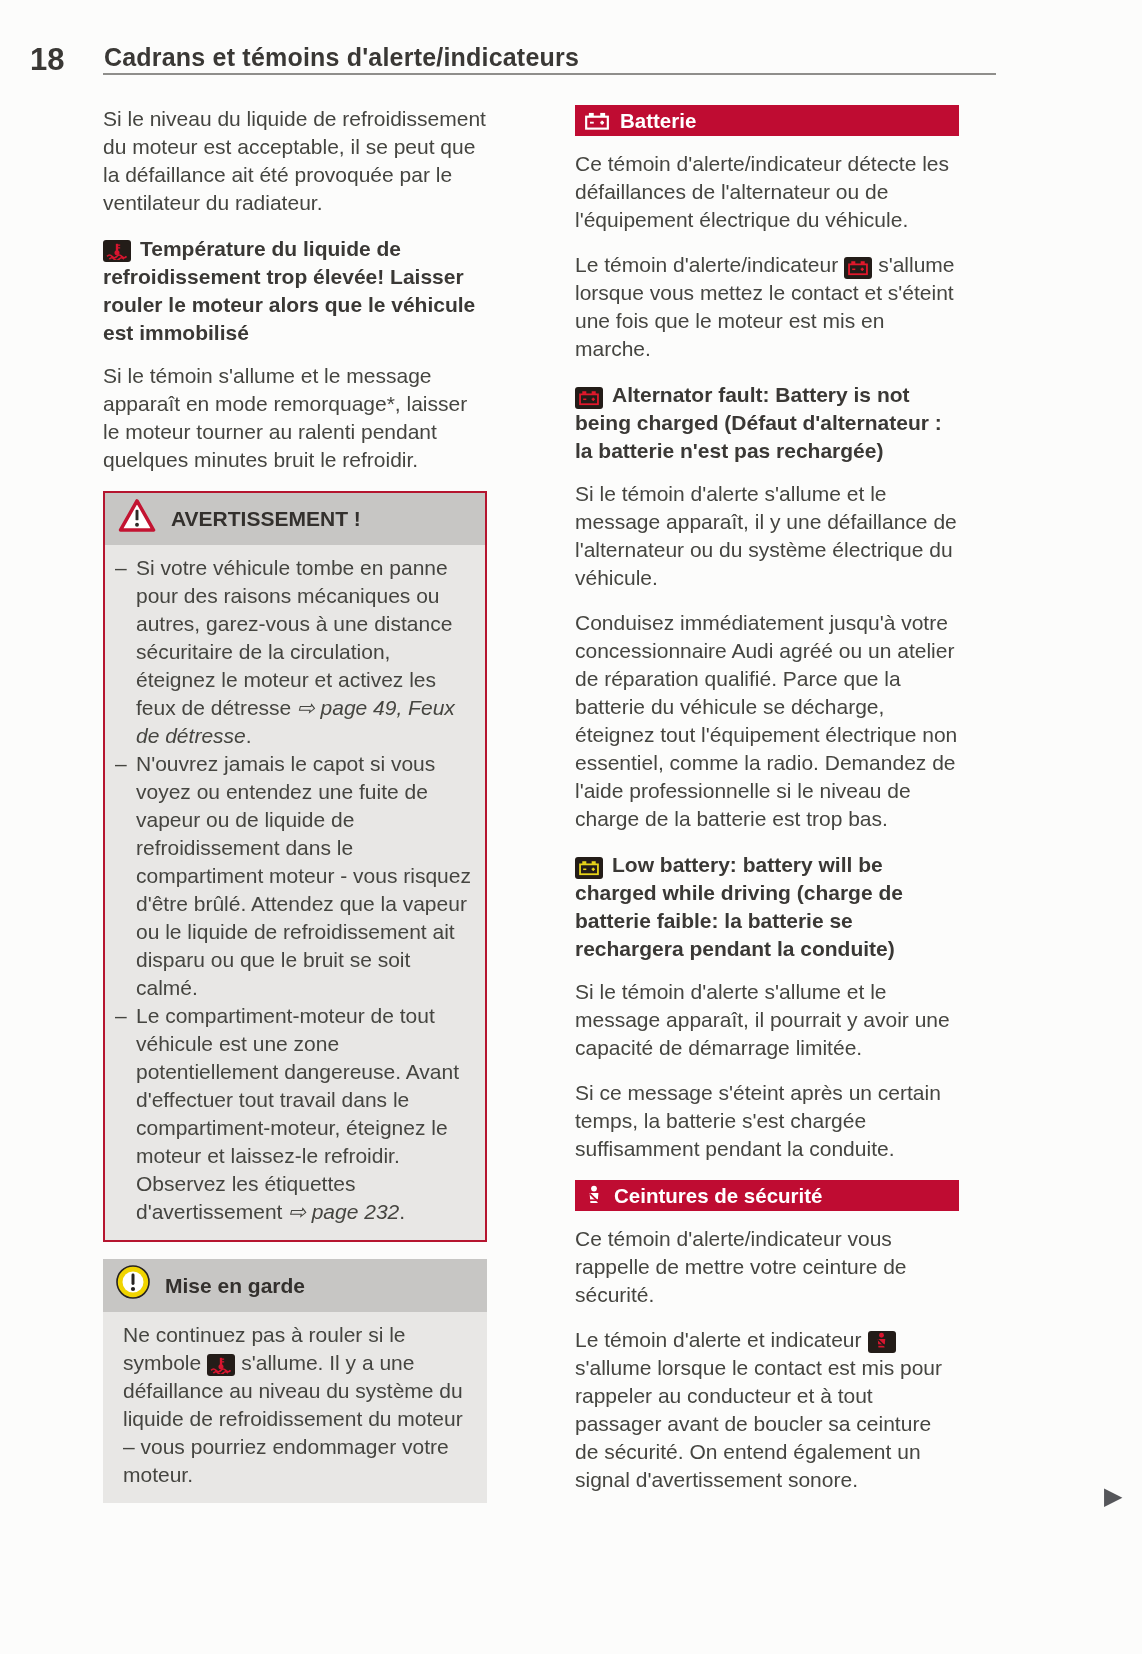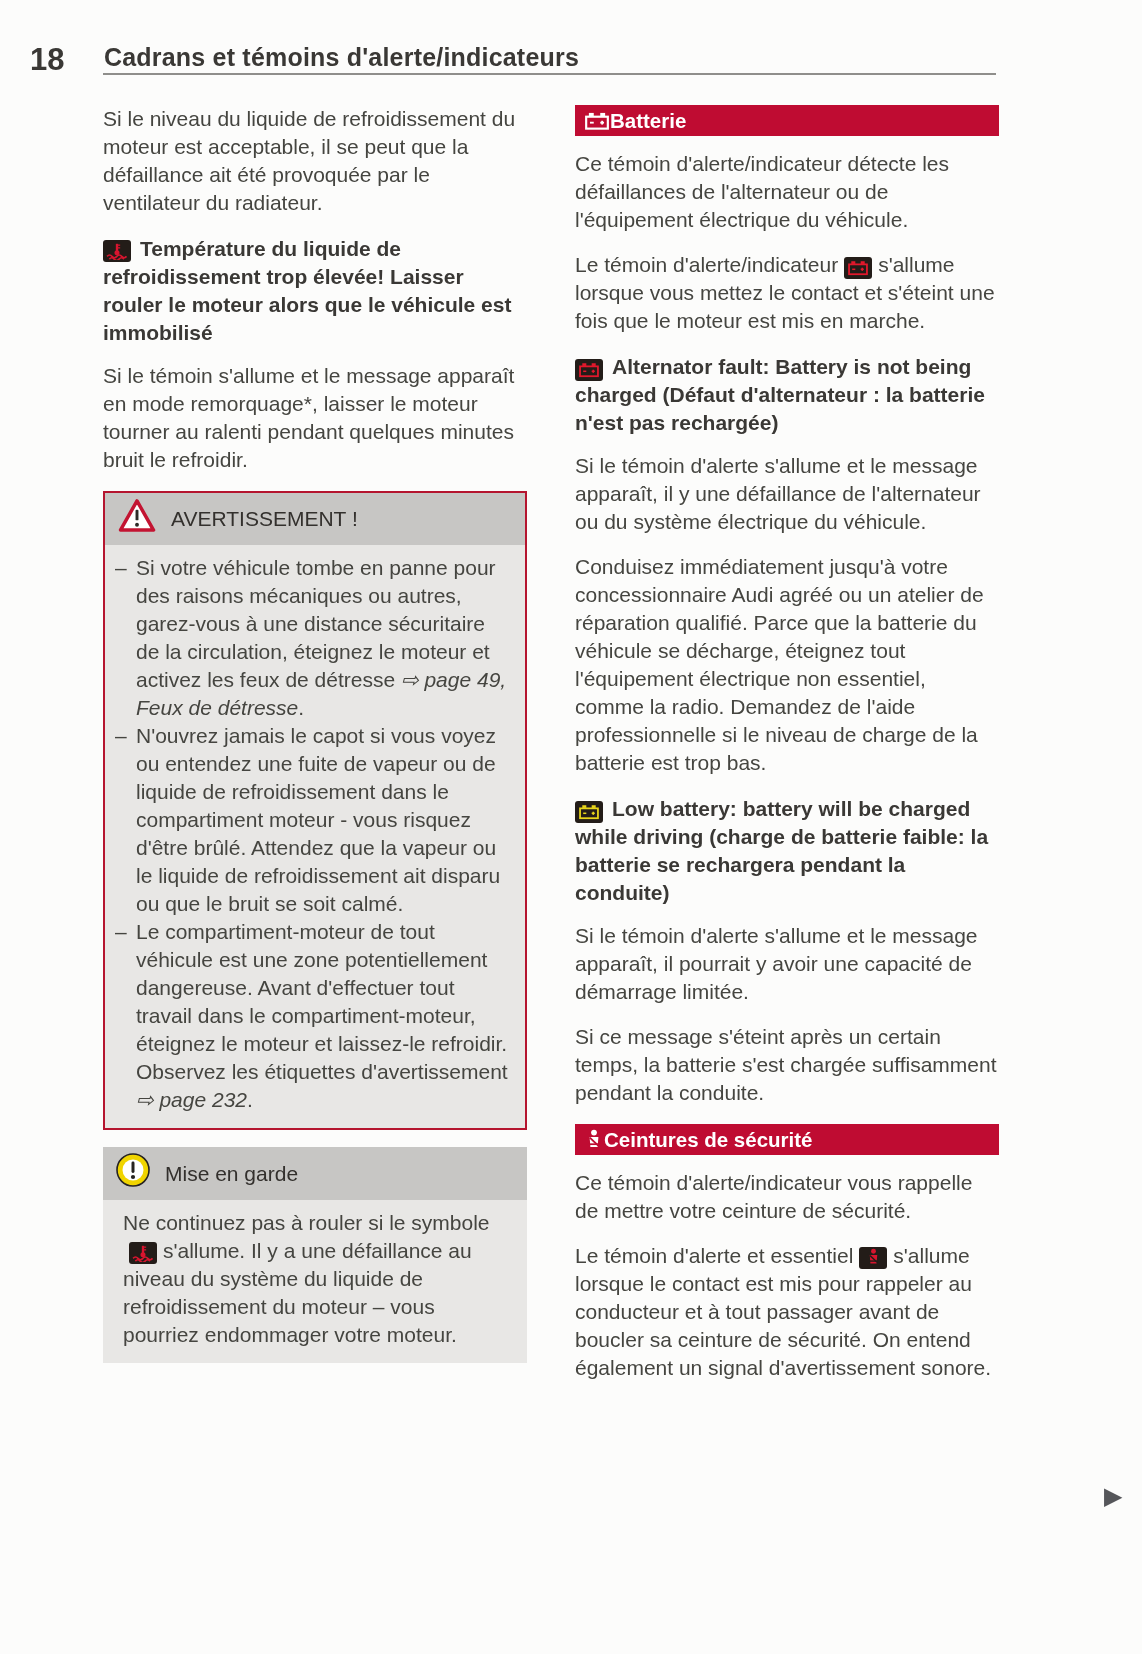--- a/index.html
+++ b/index.html
@@ -12,44 +12,44 @@
   }
   .page{position:absolute;inset:0;overflow:hidden;}
 
   
   .pagehead{position:absolute;top:42px;left:30px;width:966px;}
   .pagenum{position:absolute;left:0;top:0;font-size:31px;font-weight:bold;color:#3a3835;}
   .pagetitle{position:absolute;left:74px;top:1px;font-size:25px;font-weight:bold;color:#3a3835;letter-spacing:.2px;}
   .titlerule{position:absolute;left:73px;top:31px;width:893px;height:0;border-top:2px solid #8f8e8b;}
 
   
-  .col{position:absolute;top:97px;width:424px;font-size:21px;line-height:28px;}
+  .col{position:absolute;top:97px;width:384px;font-size:21px;line-height:28px;}
   .col-left{left:103px;}
   .col-right{left:575px;}
   .p{margin:8px 0 17px;}
   .intro{margin:14px 0 17px;}
   .bheading{font-weight:bold;color:#3a3835;margin:18px 0 15px;}
   .ref{font-style:italic;}
 
   
   .redbar{
     background:#bf0c32;color:#fff;font-weight:bold;font-size:20.5px;
-    height:31px;display:flex;align-items:center;padding-left:9px;
+    height:31px;display:flex;align-items:center;gap:10px;padding-left:9px;
     margin:8px 0 0;
   }
   .redbar .ic{flex:none;display:flex;}
   .mt-lg{margin-top:16px;}
 
   
   .box{margin:3px 0 17px;}
   .warnbox{border:2px solid #b5152f;}
   .boxhead{
     background:#c7c6c4;display:flex;align-items:center;gap:14px;
     padding:5px 12px;min-height:34px;
-    font-weight:normal;font-size:21px;color:#33302d;
+    font-weight:bold;font-size:21px;color:#33302d;
   }
   .boxbody{background:#e8e7e5;padding:9px 12px 14px 10px;}
   .cautionbox .boxbody{padding-left:20px;}
   .witem{display:flex;}
   .wdash{flex:none;width:21px;}
   .wtxt{flex:1;}
 
   
   .chip{
     display:inline-flex;align-items:center;justify-content:center;
@@ -219,21 +219,21 @@
           <line x1="5.8" y1="8.6" x2="14.2" y2="16.6" stroke="#bf0c32" stroke-width="1.9"></line>
           <line x1="5" y1="15.2" x2="15" y2="15.2" stroke="#bf0c32" stroke-width="1.7"></line>
         </svg>
       </span>
       <span>Ceintures de sécurité</span>
     </div>
 
     <p class="intro">Ce témoin d'alerte/indicateur vous rappelle de mettre votre ceinture de sécurité.</p>
 
     <p class="p">
-      <span>Le témoin d'alerte et essentiel</span><span class="chip inline">
+      <span>Le témoin d'alerte et indicateur</span><span class="chip inline">
         <svg width="17" height="19" viewBox="0 0 20 22">
           <circle cx="10" cy="3.6" r="2.9" fill="#d8152f"></circle>
           <path d="M5.6 8 h8.8 l-0.8 10 h-7.2 z" fill="#d8152f"></path>
           <line x1="5.8" y1="8.6" x2="14.2" y2="16.6" stroke="#231c18" stroke-width="1.9"></line>
           <line x1="5" y1="15.2" x2="15" y2="15.2" stroke="#231c18" stroke-width="1.7"></line>
         </svg>
       </span><span>s'allume lorsque le contact est mis pour rappeler au conducteur et à tout passager avant de boucler sa ceinture de sécurité. On entend également un signal d'avertissement sonore.</span>
     </p>
   </div>
 

